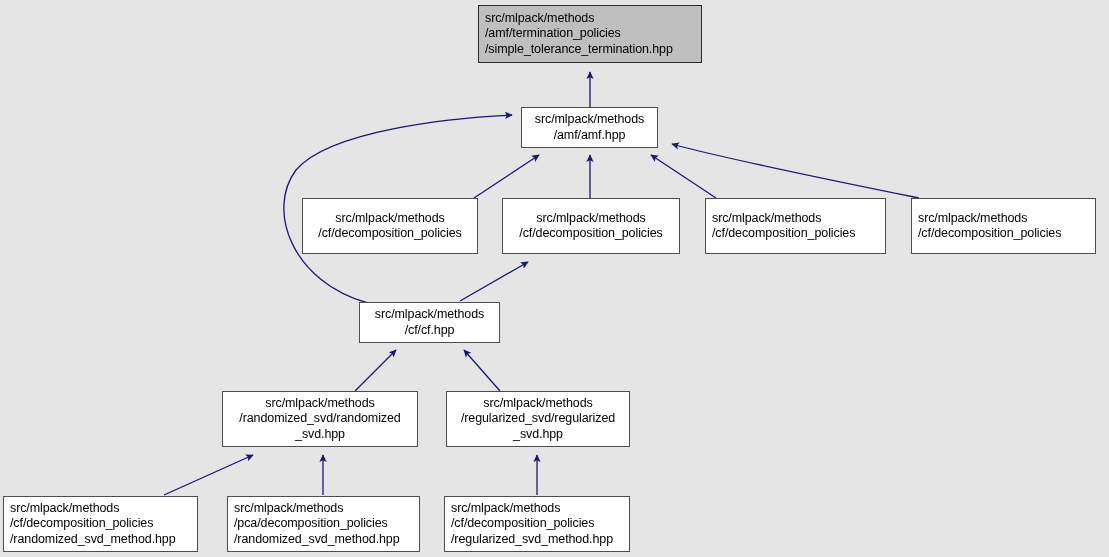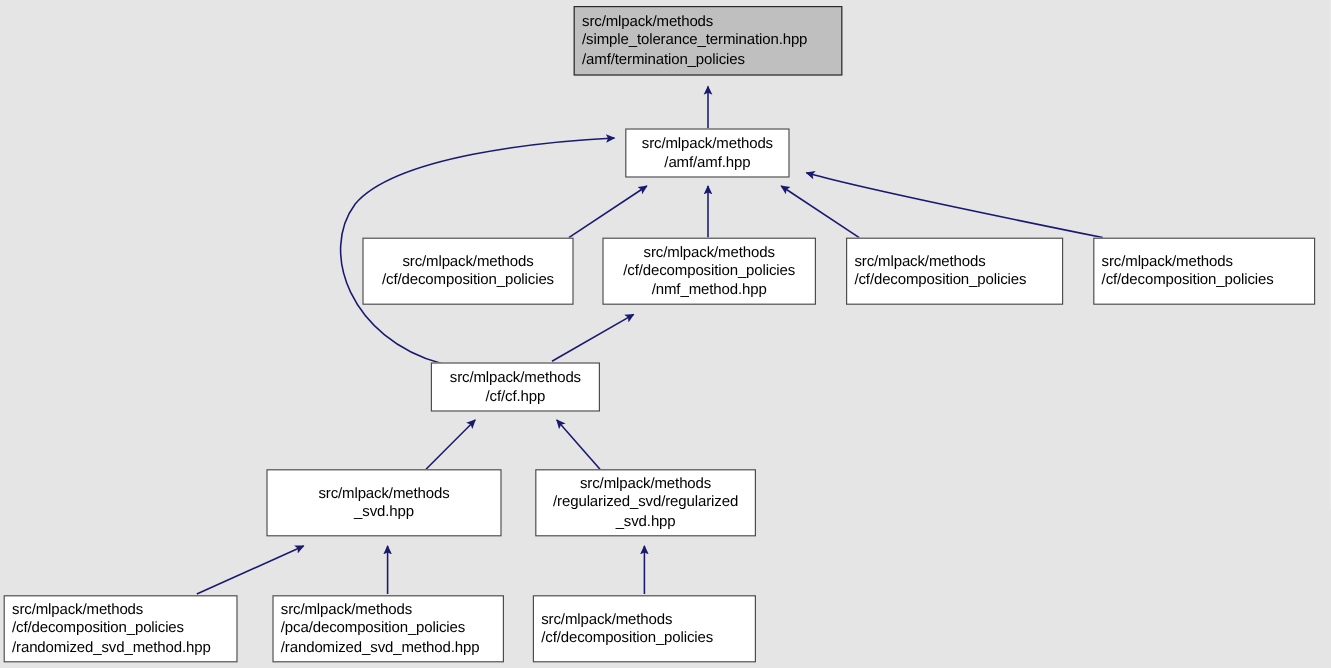--- a/index.html
+++ b/index.html
@@ -80,66 +80,67 @@
         <path d="M 500,391 L 464,350" fill="none" stroke="#191970" stroke-width="1.3" marker-end="url(#arrowhead)"></path>
         <path d="M 164,495 L 253,455" fill="none" stroke="#191970" stroke-width="1.3" marker-end="url(#arrowhead)"></path>
         <path d="M 323,495 L 323,455" fill="none" stroke="#191970" stroke-width="1.3" marker-end="url(#arrowhead)"></path>
         <path d="M 537,495 L 537,455" fill="none" stroke="#191970" stroke-width="1.3" marker-end="url(#arrowhead)"></path>
       </g>
   </svg>
 
   <div id="node-layer">
       <div class="graph-node highlighted" style="left: 478px; top: 5px; width: 224px; height: 58px; background: rgb(191, 191, 191);">
         <div class="node-line align-left">src/mlpack/methods</div>
+        <div class="node-line align-left">/amf/termination_policies</div>
         <div class="node-line align-left">/simple_tolerance_termination.hpp</div>
-        <div class="node-line align-left">/amf/termination_policies</div>
       </div>
       <div class="graph-node" style="left: 521px; top: 107px; width: 137px; height: 41px; background: rgb(255, 255, 255); border-color: rgb(77, 77, 77);">
         <div class="node-line align-center">src/mlpack/methods</div>
         <div class="node-line align-center">/amf/amf.hpp</div>
       </div>
       <div class="graph-node" style="left: 302px; top: 198px; width: 176px; height: 56px; background: rgb(255, 255, 255); border-color: rgb(77, 77, 77);">
         <div class="node-line align-center">src/mlpack/methods</div>
         <div class="node-line align-center">/cf/decomposition_policies</div>
       </div>
       <div class="graph-node" style="left: 502px; top: 198px; width: 178px; height: 56px; background: rgb(255, 255, 255); border-color: rgb(77, 77, 77);">
         <div class="node-line align-center">src/mlpack/methods</div>
         <div class="node-line align-center">/cf/decomposition_policies</div>
-        <div class="node-line align-center">/nmf_method.hpp</div>
       </div>
       <div class="graph-node" style="left: 705px; top: 198px; width: 181px; height: 56px; background: rgb(255, 255, 255); border-color: rgb(77, 77, 77);">
         <div class="node-line align-left">src/mlpack/methods</div>
         <div class="node-line align-left">/cf/decomposition_policies</div>
       </div>
       <div class="graph-node" style="left: 911px; top: 198px; width: 185px; height: 56px; background: rgb(255, 255, 255); border-color: rgb(77, 77, 77);">
         <div class="node-line align-left">src/mlpack/methods</div>
         <div class="node-line align-left">/cf/decomposition_policies</div>
       </div>
       <div class="graph-node" style="left: 359px; top: 302px; width: 141px; height: 41px; background: rgb(255, 255, 255); border-color: rgb(77, 77, 77);">
         <div class="node-line align-center">src/mlpack/methods</div>
         <div class="node-line align-center">/cf/cf.hpp</div>
       </div>
       <div class="graph-node" style="left: 222px; top: 391px; width: 196px; height: 56px; background: rgb(255, 255, 255); border-color: rgb(77, 77, 77);">
         <div class="node-line align-center">src/mlpack/methods</div>
+        <div class="node-line align-center">/randomized_svd/randomized</div>
         <div class="node-line align-center">_svd.hpp</div>
       </div>
       <div class="graph-node" style="left: 446px; top: 391px; width: 184px; height: 56px; background: rgb(255, 255, 255); border-color: rgb(77, 77, 77);">
         <div class="node-line align-center">src/mlpack/methods</div>
         <div class="node-line align-center">/regularized_svd/regularized</div>
         <div class="node-line align-center">_svd.hpp</div>
       </div>
       <div class="graph-node" style="left: 3px; top: 496px; width: 195px; height: 56px; background: rgb(255, 255, 255); border-color: rgb(77, 77, 77);">
         <div class="node-line align-left">src/mlpack/methods</div>
         <div class="node-line align-left">/cf/decomposition_policies</div>
         <div class="node-line align-left">/randomized_svd_method.hpp</div>
       </div>
       <div class="graph-node" style="left: 227px; top: 496px; width: 193px; height: 56px; background: rgb(255, 255, 255); border-color: rgb(77, 77, 77);">
         <div class="node-line align-left">src/mlpack/methods</div>
         <div class="node-line align-left">/pca/decomposition_policies</div>
         <div class="node-line align-left">/randomized_svd_method.hpp</div>
       </div>
       <div class="graph-node" style="left: 444px; top: 496px; width: 186px; height: 56px; background: rgb(255, 255, 255); border-color: rgb(77, 77, 77);">
         <div class="node-line align-left">src/mlpack/methods</div>
         <div class="node-line align-left">/cf/decomposition_policies</div>
+        <div class="node-line align-left">/regularized_svd_method.hpp</div>
       </div>
     </div>
 
 </div>
 
 </body></html>

